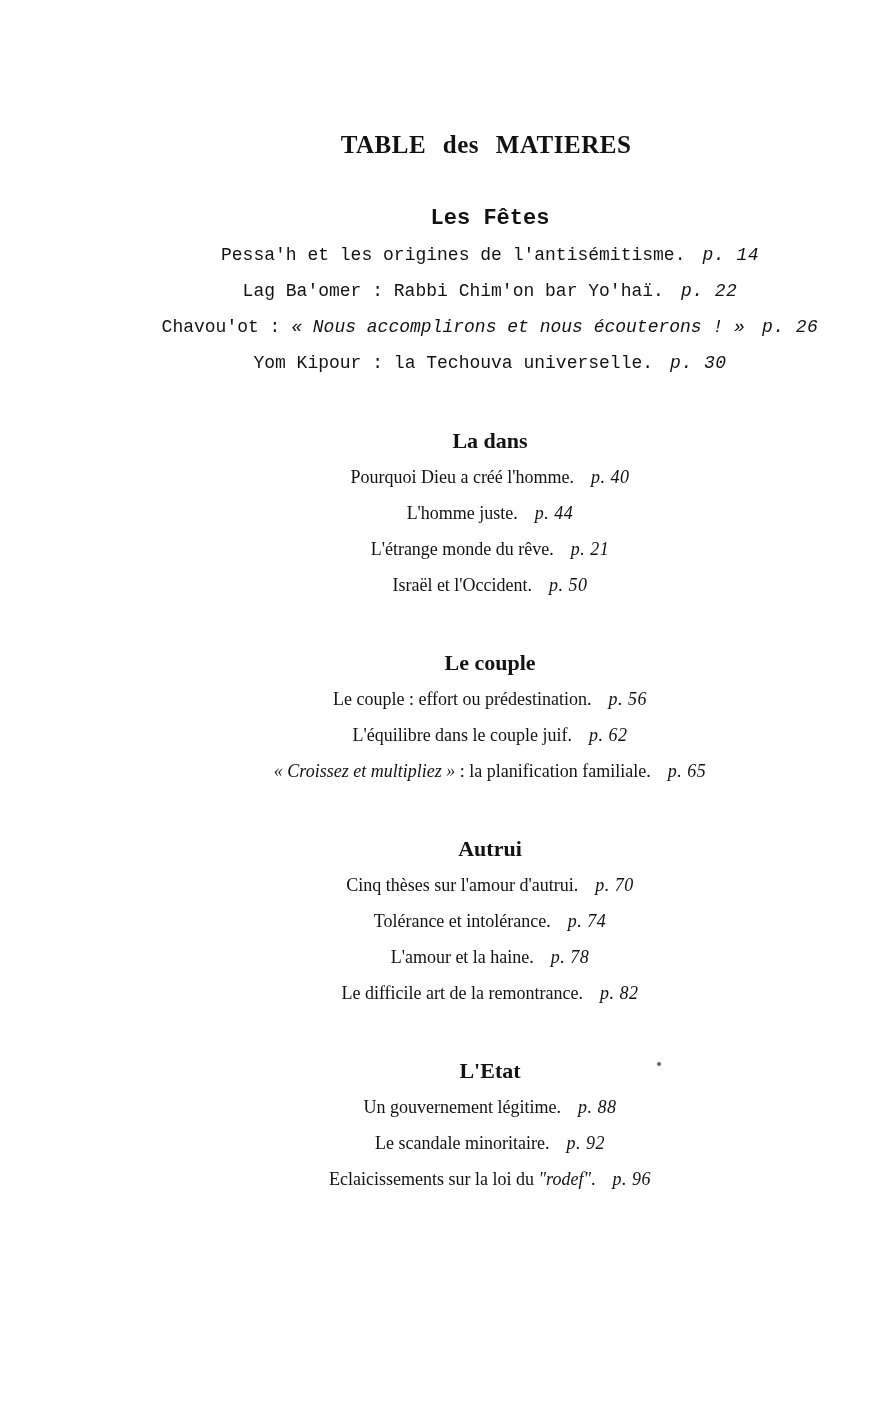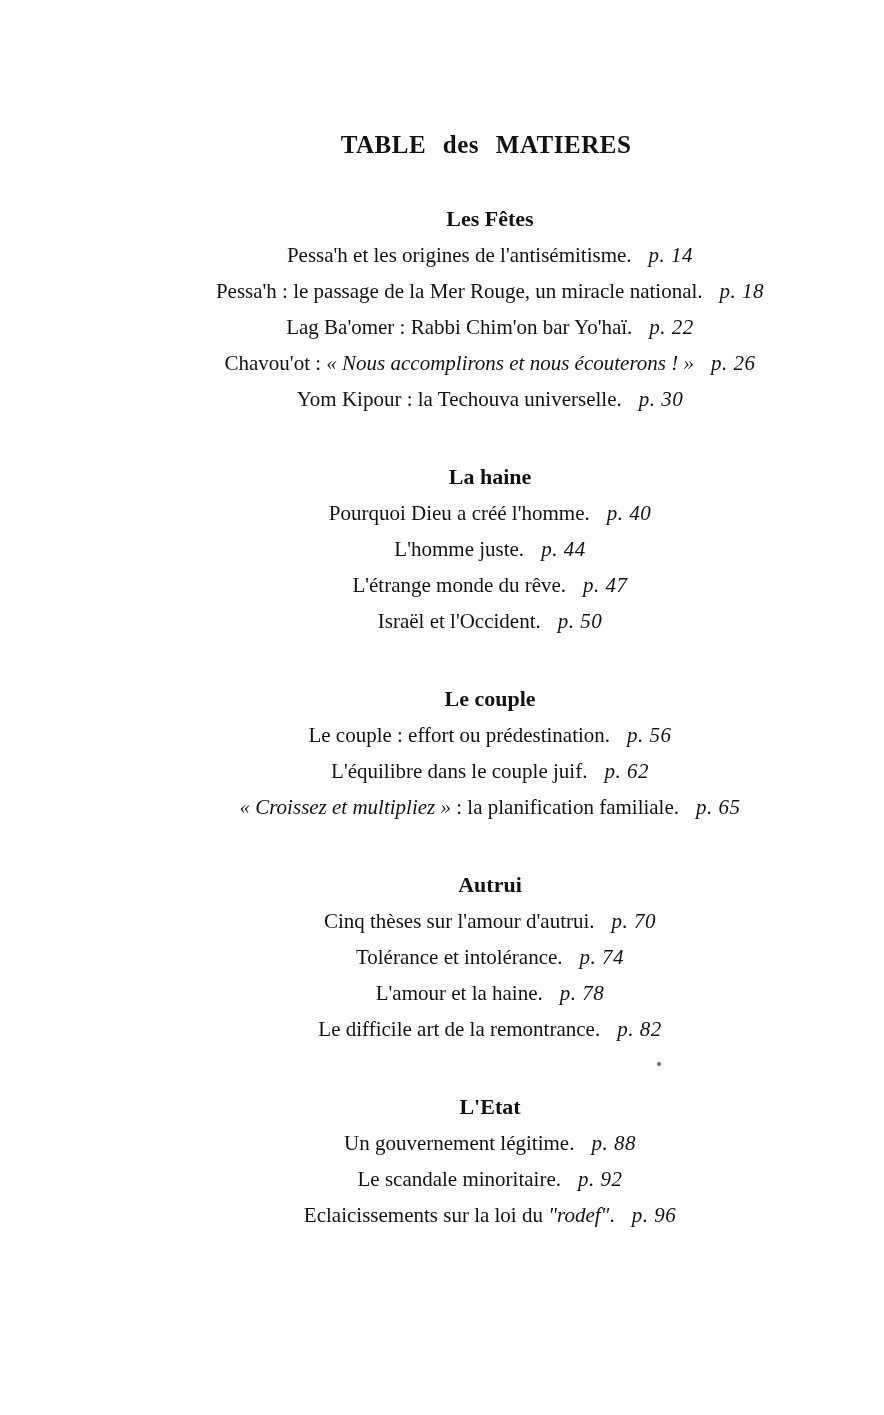--- a/index.html
+++ b/index.html
@@ -28,29 +28,29 @@
   }
   .title {
     margin: 127px 8px 0 0;
     font-size: 25px;
     line-height: 36px;
     font-weight: bold;
     letter-spacing: 0.5px;
     word-spacing: 10px;
   }
   .toc-section { margin: 41px 0 0 0; }
-  .toc-section.first { margin-top: 37px; }
+  .toc-section.first { margin-top: 37px; font-family: Liberation Mono, monospace; }
   .section-heading {
     margin: 0;
     font-size: 22px;
     line-height: 37px;
     font-weight: bold;
   }
   .entry {
-    font-size: 21px;
+    font-size: 18px;
     line-height: 36px;
     white-space: nowrap;
   }
   .entry .seg-italic { font-style: italic; }
   .pg {
     font-style: italic;
     margin-left: 17px;
     letter-spacing: 0.5px;
   }
   
@@ -68,30 +68,29 @@
 </head>
 <body>
 
 <div class="page">
   <div class="content">
     <h1 class="title">TABLE des MATIERES</h1>
     <div id="sections">
         <section class="toc-section first">
           <h2 class="section-heading">Les Fêtes</h2>
           <div class="entry"><span><span class="seg-regular">Pessa'h et les origines de l'antisémitisme.</span></span><span class="pg">p. 14</span></div>
-          <div class="entry"><span><span class="seg-regular">Pessa'h : le passage de la Mer Rouge, un miracle national.</span></span><span class="pg">p. 18</span></div>
           <div class="entry"><span><span class="seg-regular">Lag Ba'omer : Rabbi Chim'on bar Yo'haï.</span></span><span class="pg">p. 22</span></div>
           <div class="entry"><span><span class="seg-regular">Chavou'ot : </span><span class="seg-italic">« Nous accomplirons et nous écouterons ! »</span></span><span class="pg">p. 26</span></div>
           <div class="entry"><span><span class="seg-regular">Yom Kipour : la Techouva universelle.</span></span><span class="pg">p. 30</span></div>
         </section>
         <section class="toc-section">
-          <h2 class="section-heading">La haine</h2>
+          <h2 class="section-heading">La dans</h2>
           <div class="entry"><span><span class="seg-regular">Pourquoi Dieu a créé l'homme.</span></span><span class="pg">p. 40</span></div>
           <div class="entry"><span><span class="seg-regular">L'homme juste.</span></span><span class="pg">p. 44</span></div>
-          <div class="entry"><span><span class="seg-regular">L'étrange monde du rêve.</span></span><span class="pg">p. 47</span></div>
+          <div class="entry"><span><span class="seg-regular">L'étrange monde du rêve.</span></span><span class="pg">p. 21</span></div>
           <div class="entry"><span><span class="seg-regular">Israël et l'Occident.</span></span><span class="pg">p. 50</span></div>
         </section>
         <section class="toc-section">
           <h2 class="section-heading">Le couple</h2>
           <div class="entry"><span><span class="seg-regular">Le couple : effort ou prédestination.</span></span><span class="pg">p. 56</span></div>
           <div class="entry"><span><span class="seg-regular">L'équilibre dans le couple juif.</span></span><span class="pg">p. 62</span></div>
           <div class="entry"><span><span class="seg-italic">« Croissez et multipliez »</span><span class="seg-regular"> : la planification familiale.</span></span><span class="pg">p. 65</span></div>
         </section>
         <section class="toc-section">
           <h2 class="section-heading">Autrui</h2>

